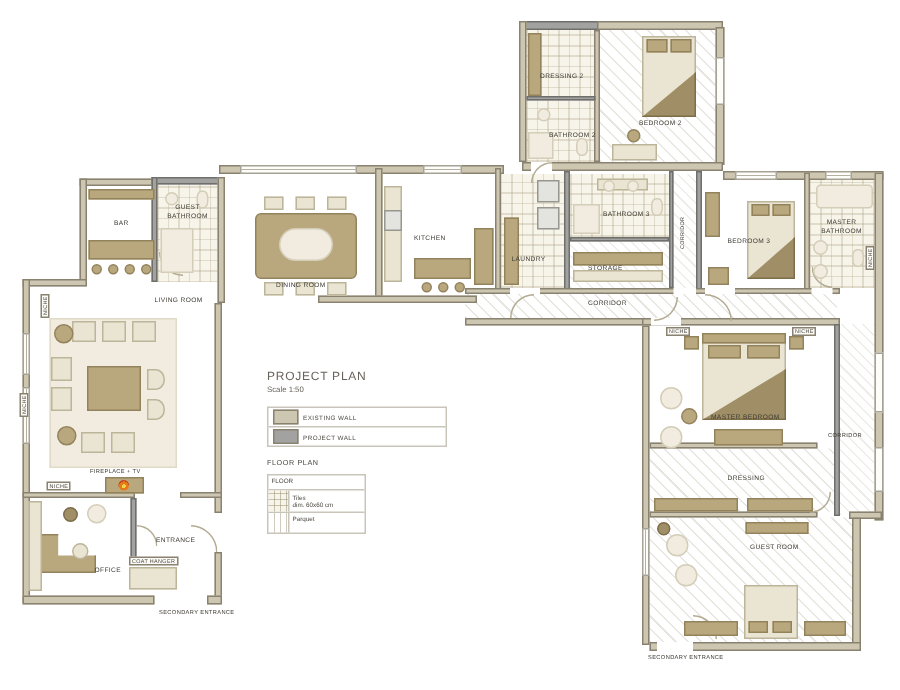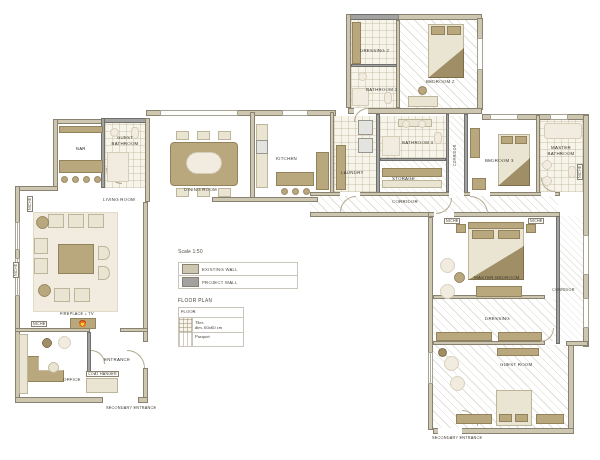--- a/index.html
+++ b/index.html
@@ -286,20 +286,21 @@
   <div class="rlabel" style="left:106px;top:406px;font-size:3.8px;">SECONDARY ENTRANCE</div>
   <div class="rlabel" style="left:432px;top:436px;font-size:3.8px;">SECONDARY ENTRANCE</div>
   <div class="rlabel tag v" style="left:27px;top:212px;">NICHE</div>
   <div class="rlabel tag v" style="left:13px;top:278px;">NICHE</div>
   <div class="rlabel tag" style="left:31px;top:321px;">NICHE</div>
   <div class="rlabel tag" style="left:444px;top:218px;">NICHE</div>
   <div class="rlabel tag" style="left:528px;top:218px;">NICHE</div>
   <div class="rlabel tag v" style="left:577px;top:180px;">NICHE</div>
 
   <div class="legend">
+    <div class="legend-title">PROJECT PLAN</div>
     <div class="legend-scale">Scale 1:50</div>
     <div class="ltable">
       <div class="lrow">
         <div class="lswatch" style="background:#cdc6b1;"></div>
         <div class="llabel">EXISTING WALL</div>
       </div>
       <div class="lrow">
         <div class="lswatch" style="background:#a2a2a0;"></div>
         <div class="llabel">PROJECT WALL</div>
       </div>

